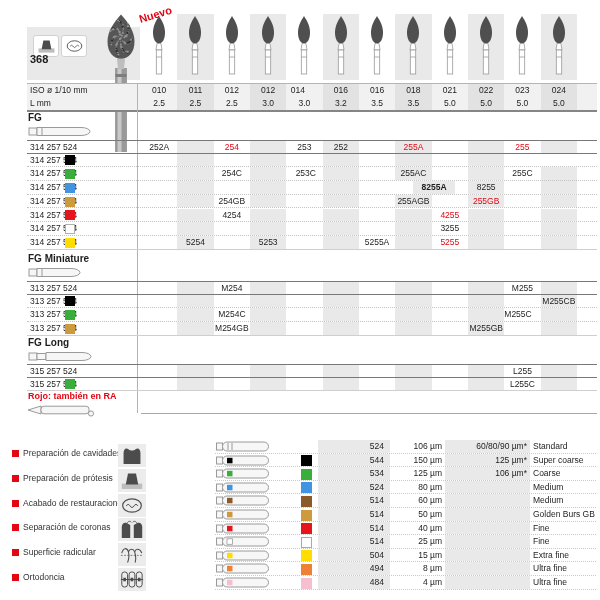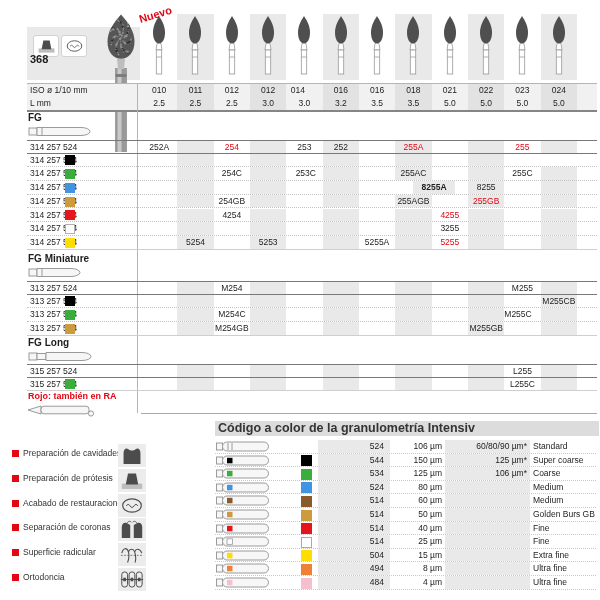--- a/index.html
+++ b/index.html
@@ -635,21 +635,20 @@
             <g fill="#4c4c4c">
               <rect x="3.7" y="9.5" width="3" height="4"></rect>
               <rect x="11.9" y="9.5" width="3" height="4"></rect>
               <rect x="20.1" y="9.5" width="3" height="4"></rect>
             </g>
           </svg>
         </div>
       </div>
     </div>
 
-  <div class="abs panel-title" style="left:215px;top:421px;width:381px;">Código a color de la granulometría Intensiv</div>
   <div id="grit-table">
       <div class="abs grow" style="top: 440px;">
         <div class="gband" style="left: 103px; width: 72px;"></div>
         <div class="gband" style="left: 230px; width: 85px;"></div>
         <div style="position: absolute; left: 1px; top: 1px;"><svg width="54" height="11" viewBox="0 0 54 11">
             <rect x="0.5" y="2" width="6" height="7" fill="#f7f7f7" stroke="#9a9a9a" stroke-width="1"></rect>
             <rect x="6.5" y="1" width="46" height="9" rx="4.5" fill="#f7f7f7" stroke="#9a9a9a" stroke-width="1"></rect>
             <line x1="12" y1="2" x2="12" y2="9" stroke="#9a9a9a"></line>
             <line x1="16" y1="2" x2="16" y2="9" stroke="#9a9a9a"></line>
           </svg></div>

